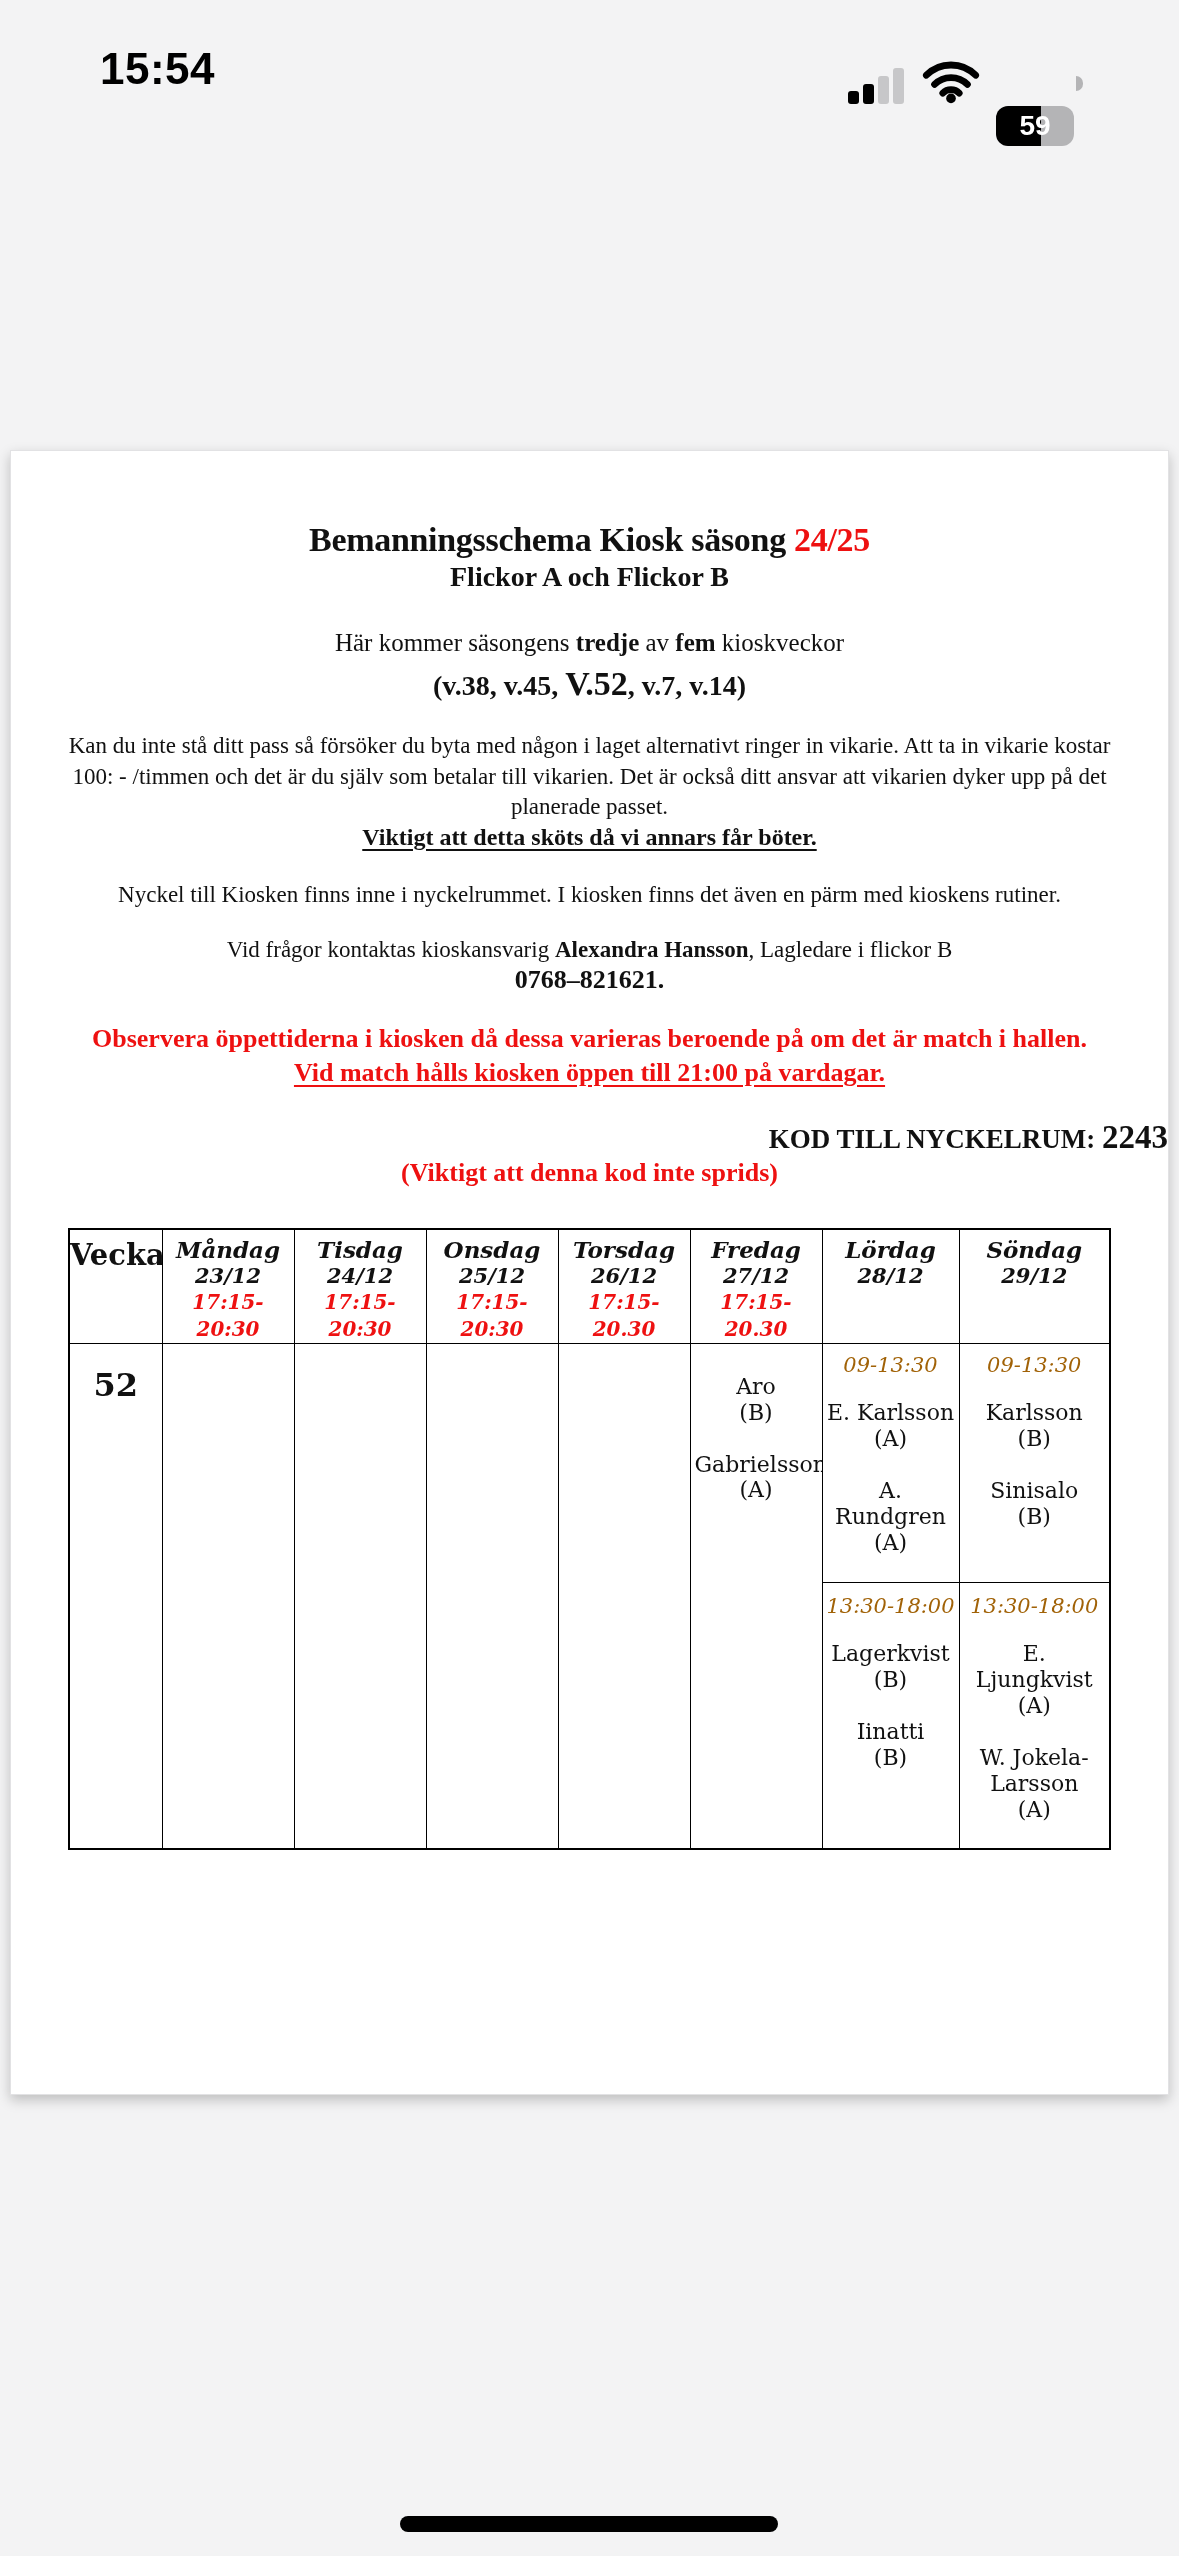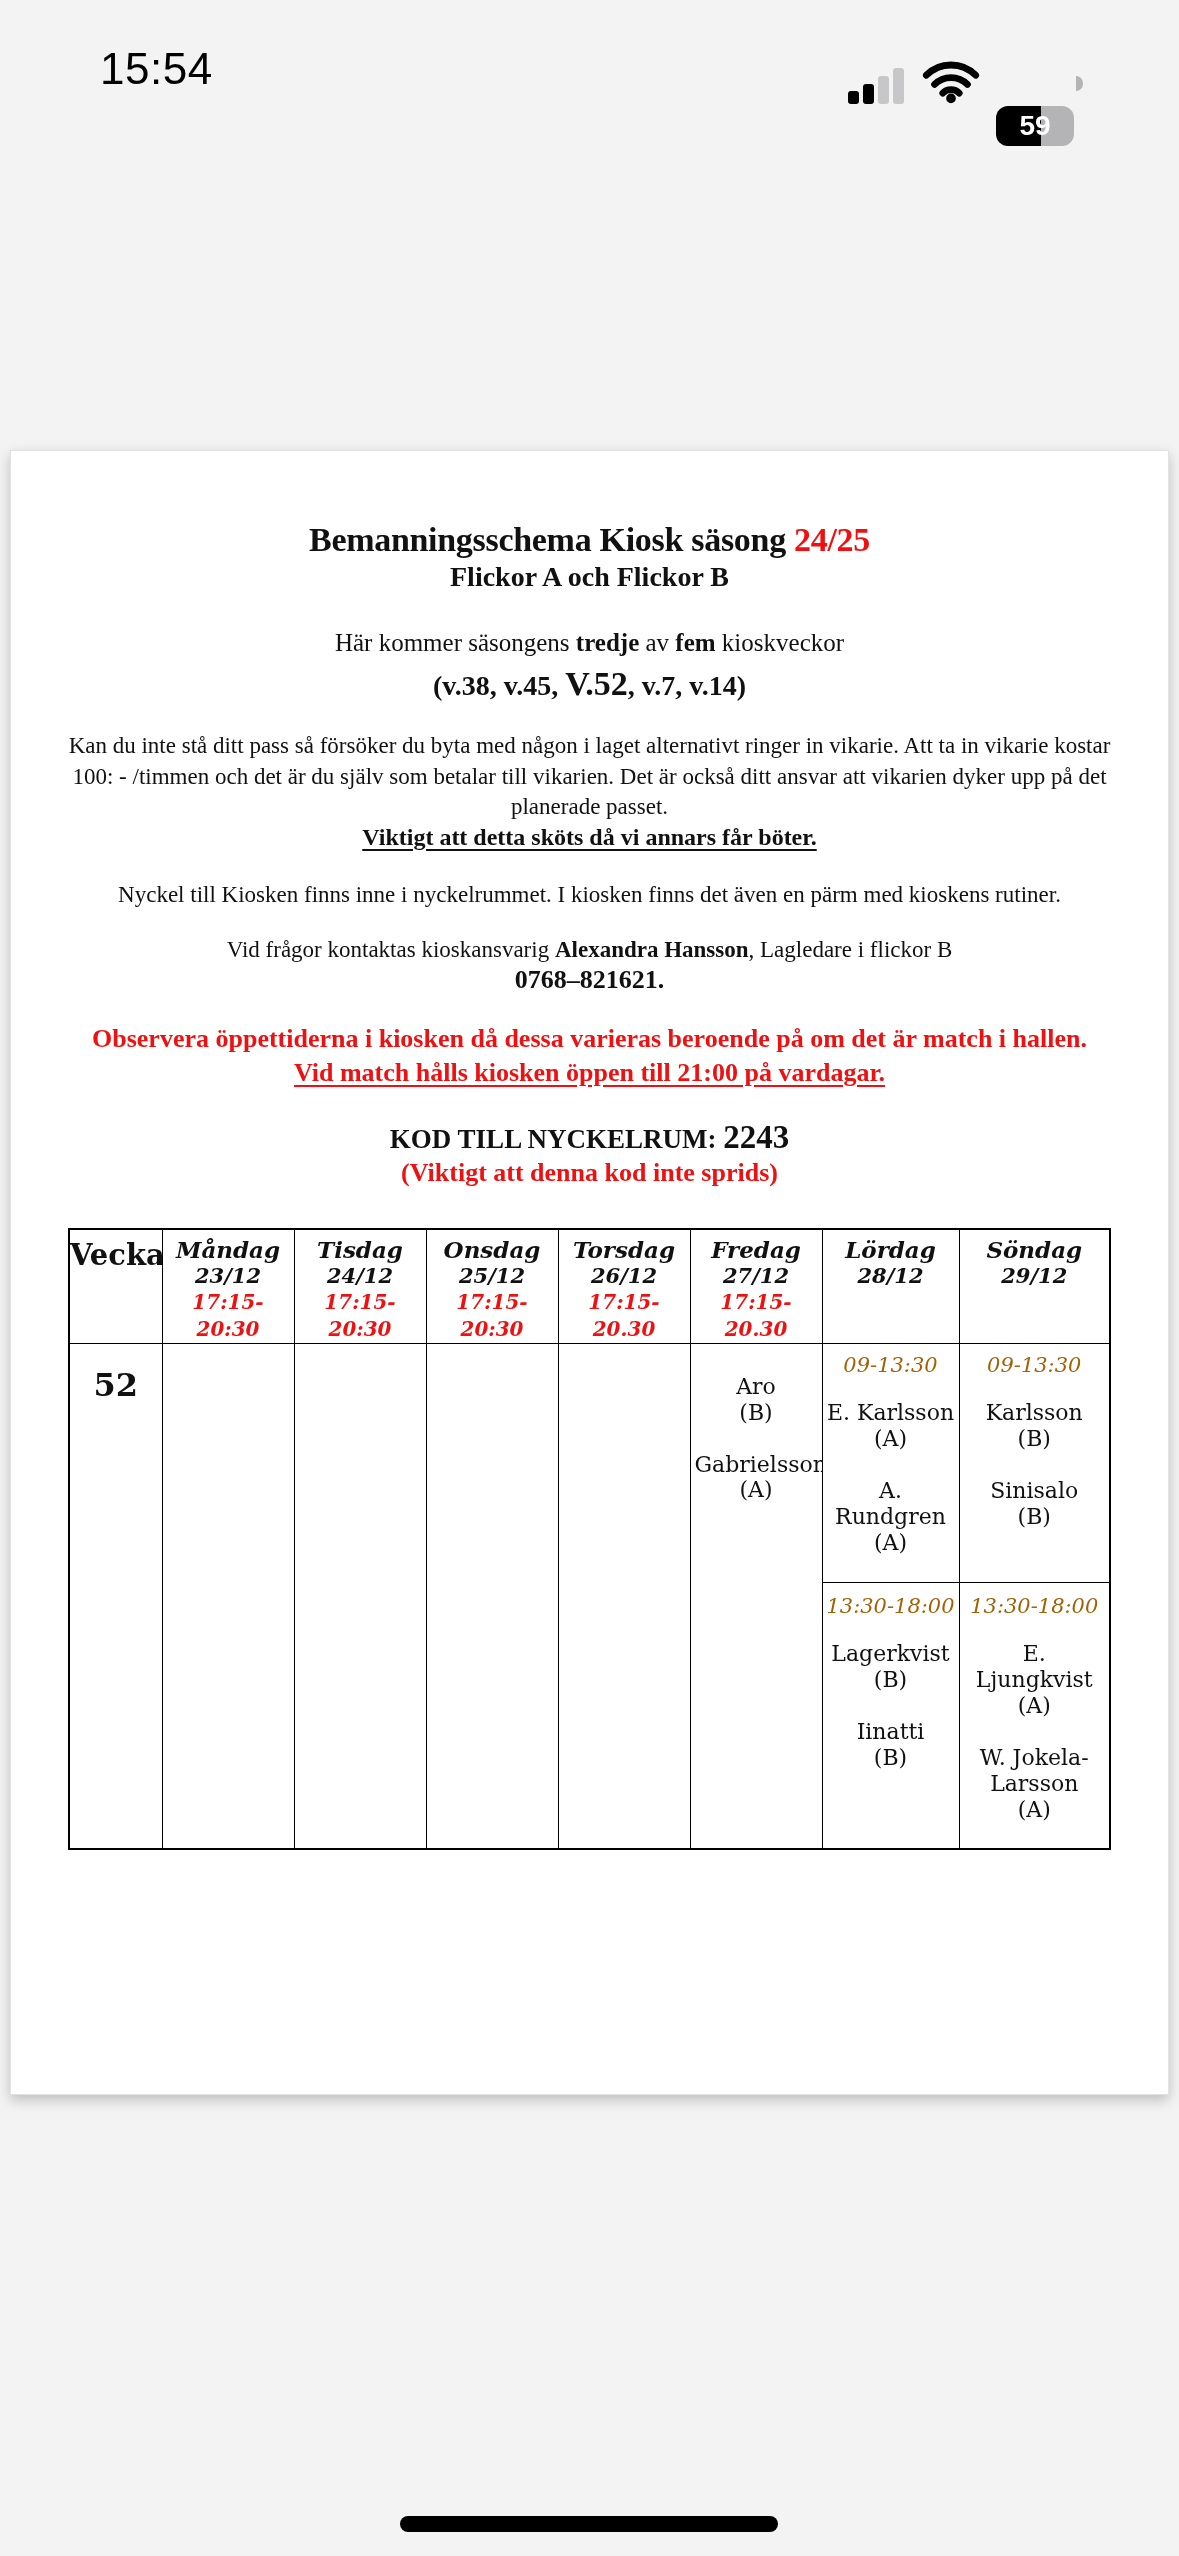--- a/index.html
+++ b/index.html
@@ -11,21 +11,21 @@
     color:#111;
     overflow:hidden;
   }
   .red { color:#ee1111; }
 
   
   .status-bar { position:absolute; top:0; left:0; width:1179px; height:130px; }
   .status-time {
     position:absolute; left:100px; top:44px;
     font-family:"Liberation Sans", sans-serif;
-    font-weight:400; font-size:44px; letter-spacing:.5px; color:#000;
+    font-weight:700; font-size:44px; letter-spacing:.5px; color:#000;
   }
   .cellular { position:absolute; left:848px; top:62px; width:56px; height:42px; }
   .cellular span { position:absolute; bottom:0; width:11px; border-radius:3px; }
   .cellular .b1 { left:0;  height:13px; background:#000; }
   .cellular .b2 { left:15px; height:20px; background:#000; }
   .cellular .b3 { left:30px; height:28px; background:#c7c7c9; }
   .cellular .b4 { left:45px; height:36px; background:#c7c7c9; }
   .wifi { position:absolute; left:922px; top:60px; }
   .battery {
     position:absolute; left:996px; top:63px; width:78px; height:40px;
@@ -53,21 +53,21 @@
   .doc-weeks   { margin-top:8px; font-size:28px; font-weight:bold; }
   .doc-weeks .big { font-size:34px; }
   .doc-para    { margin-top:28px; font-size:23px; line-height:1.33; padding:0 38px; }
   .u2 { text-decoration:underline; text-decoration-thickness:2px; text-underline-offset:4px; }
   .doc-warning { margin-top:1px; font-size:24px; font-weight:bold; }
   .doc-keyinfo { margin-top:31px; font-size:23px; padding:0 30px; }
   .doc-contact { margin-top:29px; font-size:23px; }
   .doc-phone   { margin-top:2px; font-size:26px; font-weight:bold; }
   .doc-notice  { margin-top:27px; font-size:26px; font-weight:bold; line-height:1.28; padding:0 50px; }
   .doc-notice2 { margin-top:3px; font-size:26px; font-weight:bold; }
-  .doc-code    { margin-top:31px; font-size:27px; font-weight:bold; }
+  .doc-code    { margin-top:31px; font-size:27px; font-weight:bold;text-align:right; }
   .doc-code .value { font-size:33px; }
   .doc-codewarn{ margin-top:2px; font-size:26px; font-weight:bold; }
 
   
   .schedule-table {
     margin:40px auto 0; width:1041px;
     border-collapse:collapse; table-layout:fixed;
     border:2px solid #000;
     font-family:"DejaVu Serif", serif;
   }

